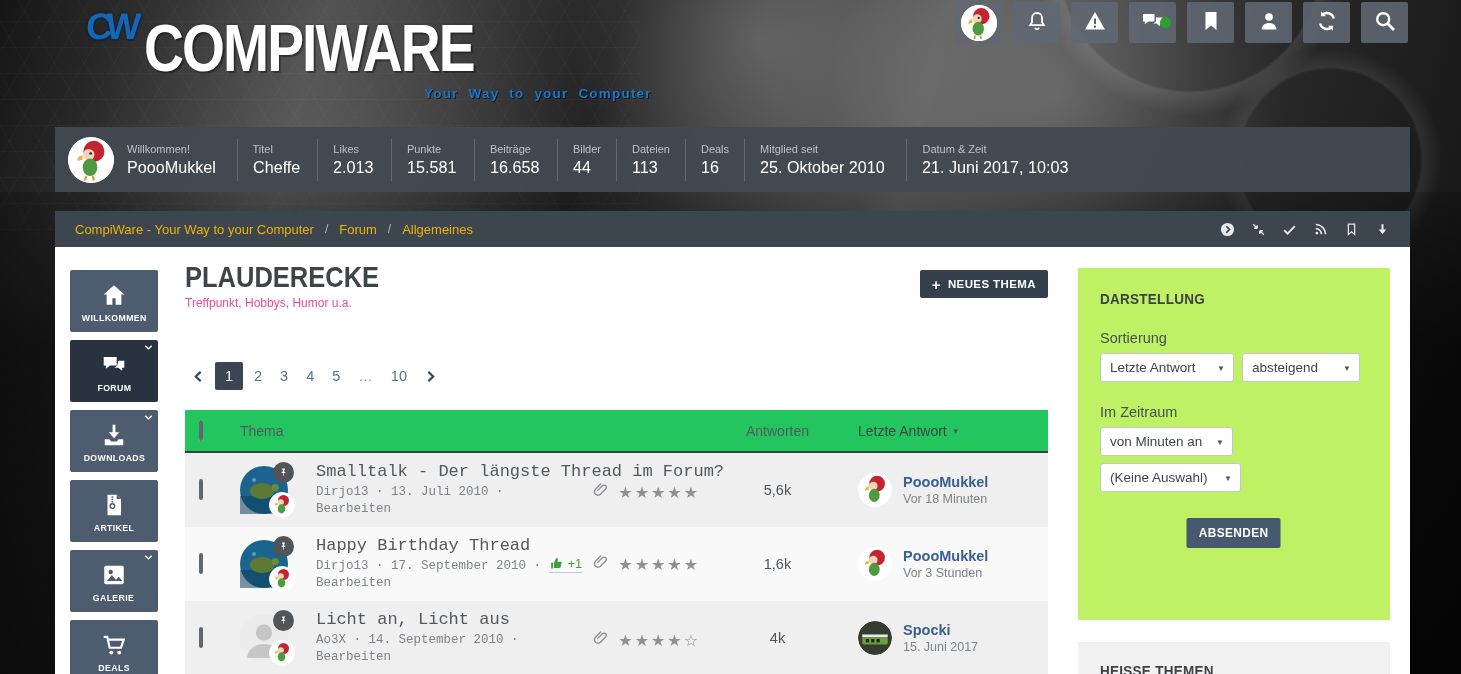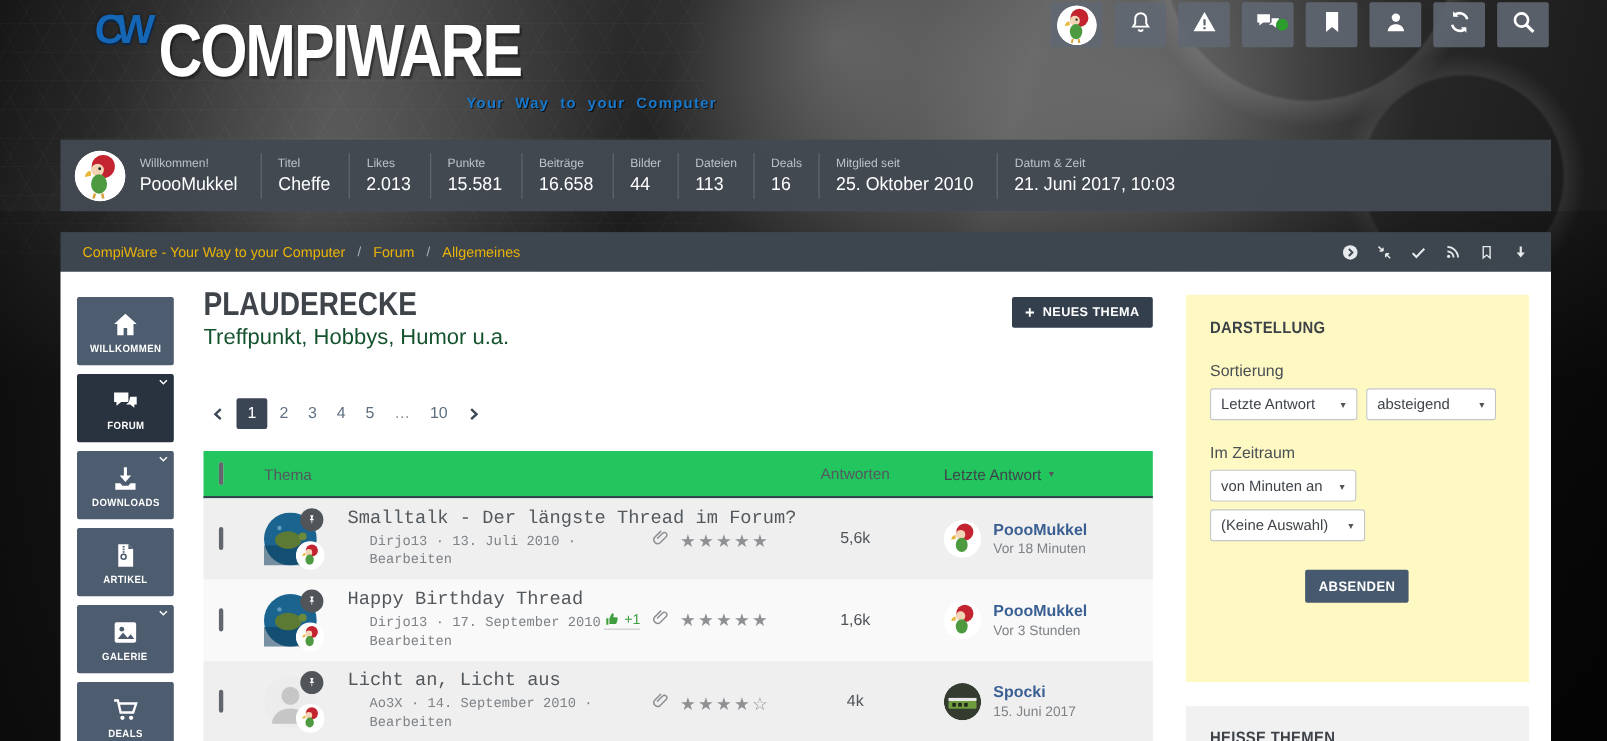--- a/index.html
+++ b/index.html
@@ -76,21 +76,21 @@
   .nav-label { font-size:9.5px; font-weight:700; color:#fff; letter-spacing:.4px; margin-top:4px;
     display:inline-block; transform:scaleX(.92); }
   .nav-toggle { position:absolute; top:1px; right:2px; width:15px; height:13px; display:flex;
     align-items:center; justify-content:center; cursor:pointer; }
   .nav-toggle svg { width:11px; height:11px; }
 
   
   .main { position:absolute; left:130px; top:13px; width:863px; }
   .page-title { font-size:30px; font-weight:700; color:#3f444a; display:inline-block;
     transform:scaleX(.85); transform-origin:0 0; letter-spacing:0; }
-  .page-sub { font-size:20px; color:#14532d; margin-top:2px; }
+  .page-sub { font-size:12px; color:#ec4899; margin-top:2px; }
   .btn-new { position:absolute; right:0; top:10px; height:28px; background:#333f4c; color:#fff; border:none;
     border-radius:2px; padding:0 12px; font-size:11.5px; font-weight:700; letter-spacing:.4px;
     display:flex; align-items:center; gap:7px; cursor:pointer; font-family:inherit; }
   .btn-new .plus { font-size:15px; font-weight:700; line-height:1; }
 
   .pagination { position:absolute; left:0; top:102px; display:flex; align-items:center; gap:4px; }
   .pg-chev { width:26px; height:26px; display:flex; align-items:center; justify-content:center; cursor:pointer; }
   .pg-chev svg { width:13px; height:15px; }
   .pg-item { min-width:20px; padding:0 7px; height:28px; line-height:28px; text-align:center;
     font-size:14.5px; color:#5d6f80; cursor:pointer; }
@@ -115,35 +115,35 @@
   .t-row:nth-child(even) { background:#efefef; }
   .av-wrap { position:relative; width:48px; height:48px; margin-right:28px; flex:none; cursor:pointer; }
   .av-main { width:48px; height:48px; }
   .pin-badge { position:absolute; top:-4px; right:-6px; width:21px; height:21px; border-radius:50%;
     background:#515559; display:flex; align-items:center; justify-content:center; }
   .pin-badge svg { width:11px; height:11px; }
   .av-mini { position:absolute; bottom:-4px; right:-7px; width:26px; height:26px; border:1px solid #fff; }
   .t-info { display:flex; flex-direction:column; justify-content:center; min-width:0;font-family:Liberation Mono, monospace; }
   .t-title { font-size:17px; color:#53585d; white-space:nowrap; cursor:pointer; }
   .t-meta { font-size:12.5px; color:#7e8388; margin-top:3px; max-width:252px; line-height:17px; }
-  .t-meta .lnk { cursor:pointer;margin-left:20px; }
+  .t-meta .lnk { cursor:pointer; }
   .t-icons { position:absolute; right:35px; bottom:15px; display:flex; align-items:center; gap:9px; }
   .t-icons.mid { bottom:auto; top:50%; transform:translateY(-50%); }
   .stars { font-size:16px; letter-spacing:2px; color:#8e9093; white-space:nowrap; font-family:"DejaVu Sans", sans-serif; }
   .clip svg { width:18px; height:18px; }
   .reaction { display:flex; align-items:center; gap:3px; border-bottom:1px solid #c3c6c9; padding-bottom:1px; cursor:pointer; }
   .reaction svg { width:15px; height:15px; }
   .reaction span { font-size:13px; color:#3f9e3f; }
   .t-replies { font-size:14.5px; color:#4e5358; }
   .lr-av { width:34px; height:34px; margin-right:11px; cursor:pointer; }
   .lr-user { font-size:14.5px; font-weight:700; color:#3a5f92; cursor:pointer; white-space:nowrap; }
   .lr-time { font-size:12.5px; color:#7e8388; margin-top:2px; white-space:nowrap; }
 
   
-  .filters { position:absolute; left:1023px; top:21px; width:312px; height:352px; background:#fef9c3; padding:22px; }
+  .filters { position:absolute; left:1023px; top:21px; width:312px; height:352px; background:#bef264; padding:22px; }
   .box-title { font-size:15px; font-weight:700; color:#3d4248; letter-spacing:.3px;
     display:inline-block; transform:scaleX(.9); transform-origin:0 0; }
   .f-label { font-size:14.5px; color:#4a4f54; margin-top:22px; }
   .f-row { display:flex; gap:8px; margin-top:7px; }
   .sel { position:relative; height:29px; background:#fff; border:1px solid #c3c7cb; border-radius:3px;
     font-size:13.5px; color:#3f444a; display:flex; align-items:center; padding:0 24px 0 9px; cursor:pointer; white-space:nowrap; }
   .sel .caret { position:absolute; right:8px; top:10px; margin:0; }
   .btn-submit { display:block; margin:26px auto 0; height:30px; background:#47596e; color:#fff; border:none;
     border-radius:2px; padding:0 13px; font-size:12.5px; font-weight:700; letter-spacing:.4px;
     cursor:pointer; font-family:inherit; transform:scaleX(.95); }

